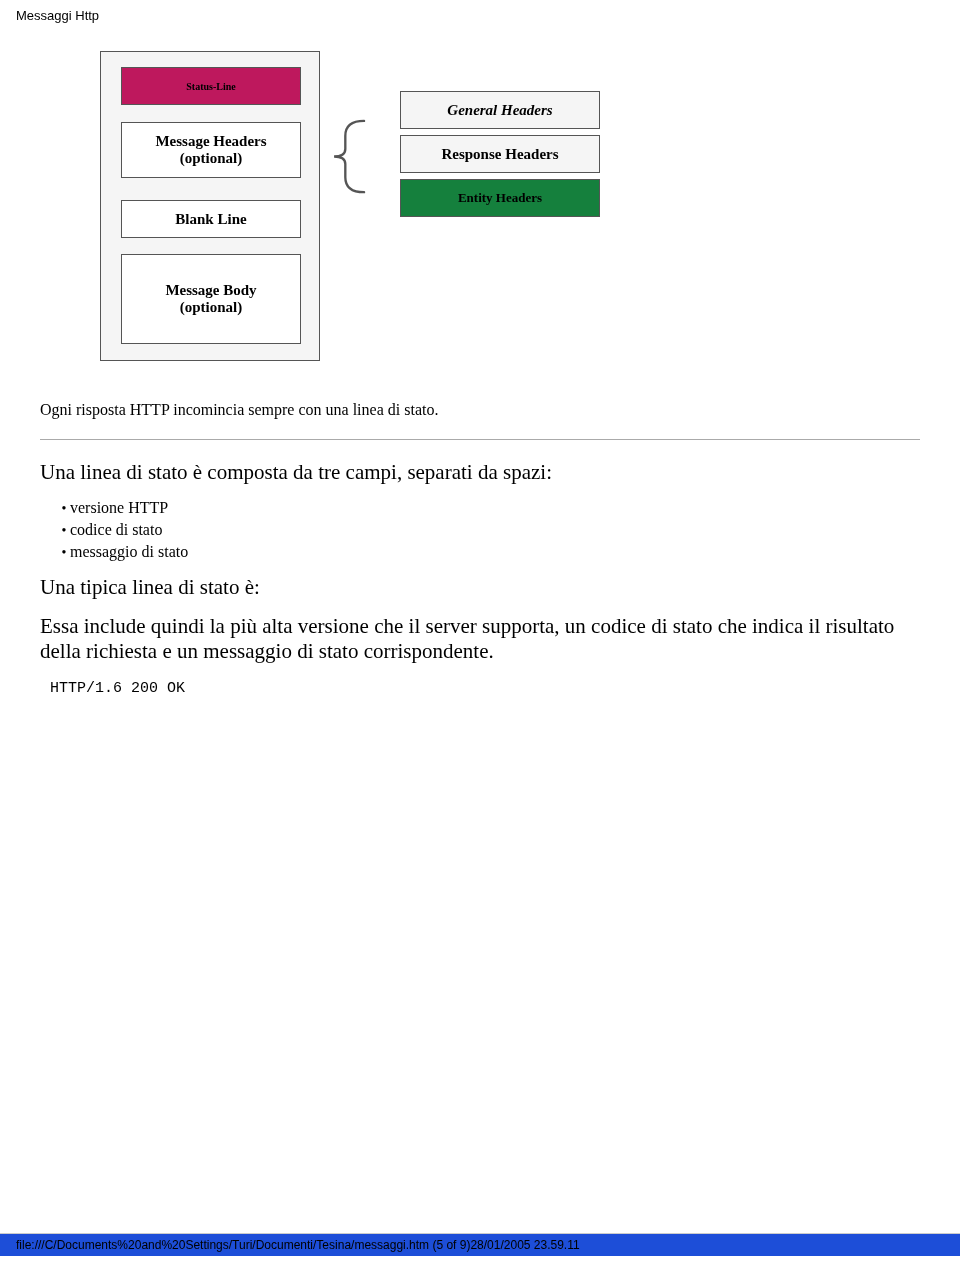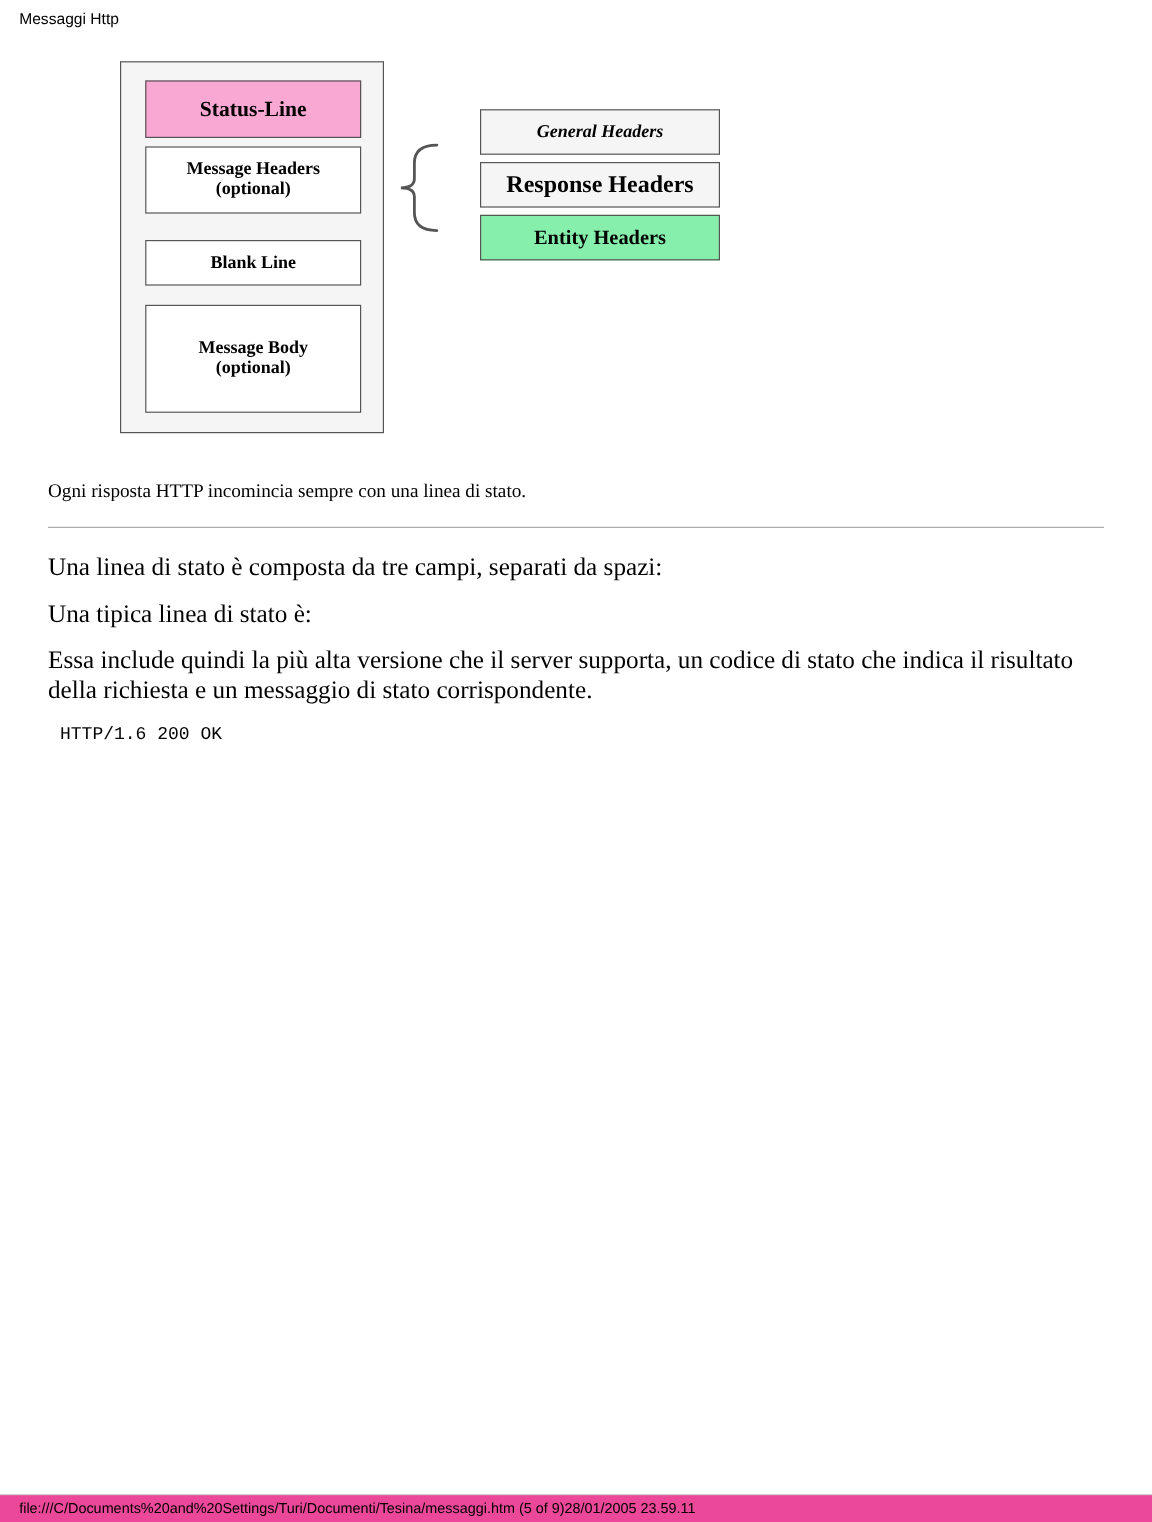--- a/index.html
+++ b/index.html
@@ -28,28 +28,28 @@
       width: 220px;
       height: 310px;
       border: 1.5px solid #555;
       background: #f5f5f5;
     }
     .status-line-box {
       position: absolute;
       left: 20px;
       top: 15px;
       width: 180px;
-      height: 48px;
-      border: 1.5px solid #555;
-      background: #f9a8d4;
-      display: flex;
-      align-items: center;
-      justify-content: center;
-      font-weight: bold;
-      font-size: 18px;
+      height: 38px;
+      border: 1.5px solid #555;
+      background: #be185d;
+      display: flex;
+      align-items: center;
+      justify-content: center;
+      font-weight: bold;
+      font-size: 10px;
     }
     .msg-headers-box {
       position: absolute;
       left: 20px;
       top: 70px;
       width: 180px;
       height: 56px;
       border: 1.5px solid #555;
       background: #fff;
       display: flex;
@@ -125,33 +125,33 @@
     }
     .response-headers-box {
       width: 200px;
       height: 38px;
       border: 1.5px solid #555;
       background: #f5f5f5;
       display: flex;
       align-items: center;
       justify-content: center;
       font-weight: bold;
-      font-size: 20px;
+      font-size: 15px;
       margin-bottom: 6px;
     }
     .entity-headers-box {
       width: 200px;
       height: 38px;
       border: 1.5px solid #555;
-      background: #86efac;
-      display: flex;
-      align-items: center;
-      justify-content: center;
-      font-weight: bold;
-      font-size: 17px;
+      background: #15803d;
+      display: flex;
+      align-items: center;
+      justify-content: center;
+      font-weight: bold;
+      font-size: 13px;
     }
     
     .intro-text {
       font-size: 16px;
       margin-bottom: 20px;
     }
     .divider {
       border: none;
       border-top: 1px solid #aaa;
       margin: 20px 0;
@@ -179,28 +179,28 @@
       content: "• ";
       font-size: 14px;
     }
     .code-block {
       font-family: 'Courier New', Courier, monospace;
       font-size: 15px;
       margin: 16px 0 16px 10px;
     }
     .footer {
       position: fixed;
-      bottom: 0;
+      bottom: 12px;
       left: 0;
       right: 0;
       font-size: 12px;
       font-family: Arial, sans-serif;
       color: #000;
       padding: 4px 16px;
-      background: #ec4899;
+      background: #1d4ed8;
       border-top: 1px solid #ccc;
     }
     .page-bottom-spacer {
       height: 40px;
     }
   </style>
 </head>
 <body>
 
 <div>
@@ -252,20 +252,31 @@
     <span>Ogni risposta HTTP incomincia sempre con una linea di stato.</span>
   </p>
 
   <hr class="divider">
 
 
   <p class="body-text">
     <span>Una linea di stato è composta da tre campi, separati da spazi:</span>
   </p>
 
+  <ul class="bullet-list">
+    <li>
+      <span>versione HTTP</span>
+    </li>
+    <li>
+      <span>codice di stato</span>
+    </li>
+    <li>
+      <span>messaggio di stato</span>
+    </li>
+  </ul>
 
   <p class="body-text">
     <span>Una tipica linea di stato è:</span>
   </p>
 
   <p class="body-text">
     <span>Essa include quindi la più alta versione che il server supporta, un codice di stato che indica il risultato della richiesta e un messaggio di stato corrispondente.</span>
   </p>
 
   <div class="code-block">

